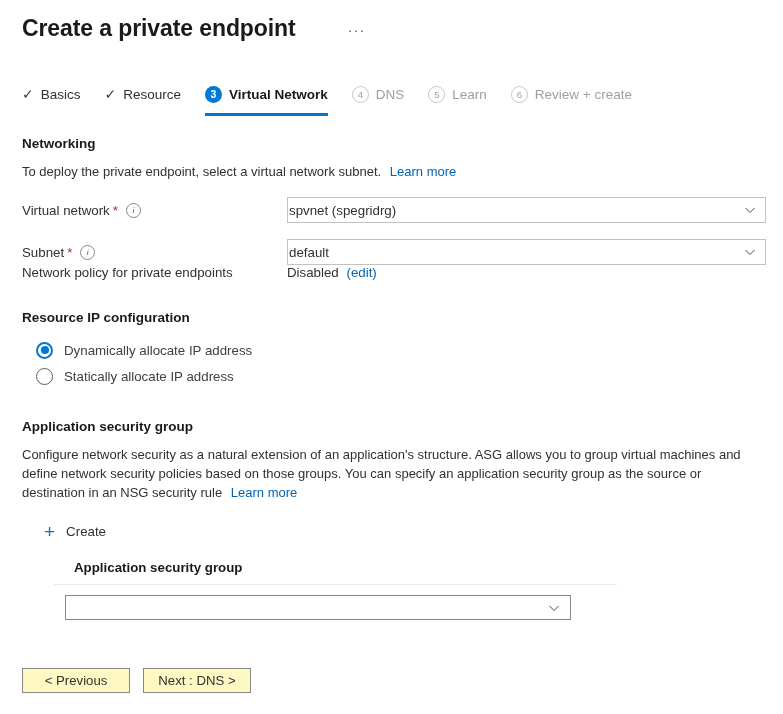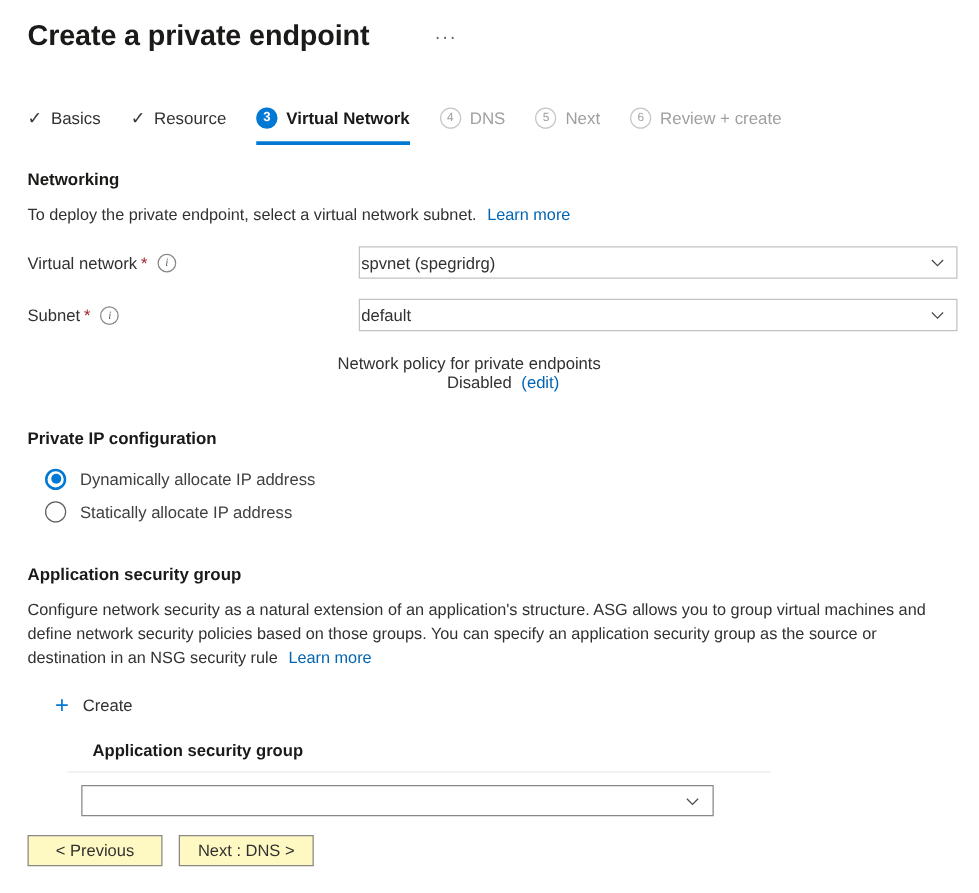--- a/index.html
+++ b/index.html
@@ -182,23 +182,21 @@
     cursor: pointer;
   }
   .chev {
     width: 12px;
     height: 12px;
     flex: none;
   }
   .static-row {
     display: flex;
     align-items: center;
-    margin-top: 18px;
     font-size: 13.3px;
-    flex-direction: column;
   }
   .static-row .form-label { width: 265px; }
   .static-value { color: #323130; }
 
   
   .radio-group { margin-top: 12px; }
   .radio-item {
     display: flex;
     align-items: center;
     height: 26px;
@@ -327,21 +325,21 @@
     <span class="underline"></span>
   </div>
 
   <div class="tab disabled">
     <span class="num-circle">4</span>
     <span class="tab-label">DNS</span>
   </div>
 
   <div class="tab disabled">
     <span class="num-circle">5</span>
-    <span class="tab-label">Next</span>
+    <span class="tab-label">Learn</span>
   </div>
 
   <div class="tab disabled">
     <span class="num-circle">6</span>
     <span class="tab-label">Review + create</span>
   </div>
 
 </div>
 
 <div class="content">
@@ -386,21 +384,21 @@
   
   <div class="static-row">
     <div class="form-label">Network policy for private endpoints</div>
     <div class="static-value">
       <span>Disabled</span>
       <a class="link" style="margin-left:4px">(edit)</a>
     </div>
   </div>
 
   
-  <div class="section-head" style="margin-top:30px">Private IP configuration</div>
+  <div class="section-head" style="margin-top:30px">Resource IP configuration</div>
 
   <div class="radio-group">
     <div class="radio-item">
       <span class="radio checked"></span>
       <span class="radio-label">Dynamically allocate IP address</span>
     </div>
     <div class="radio-item">
       <span class="radio"></span>
       <span class="radio-label">Statically allocate IP address</span>
     </div>

